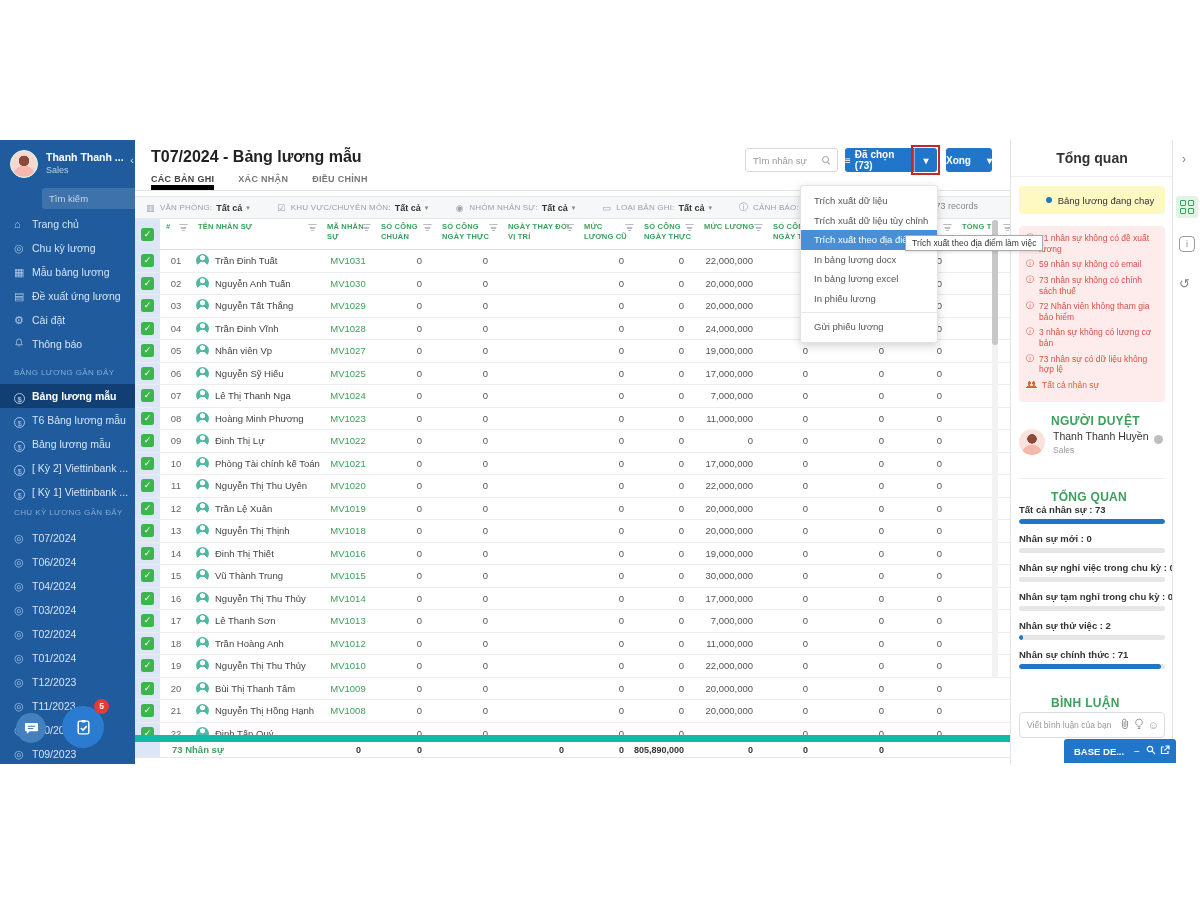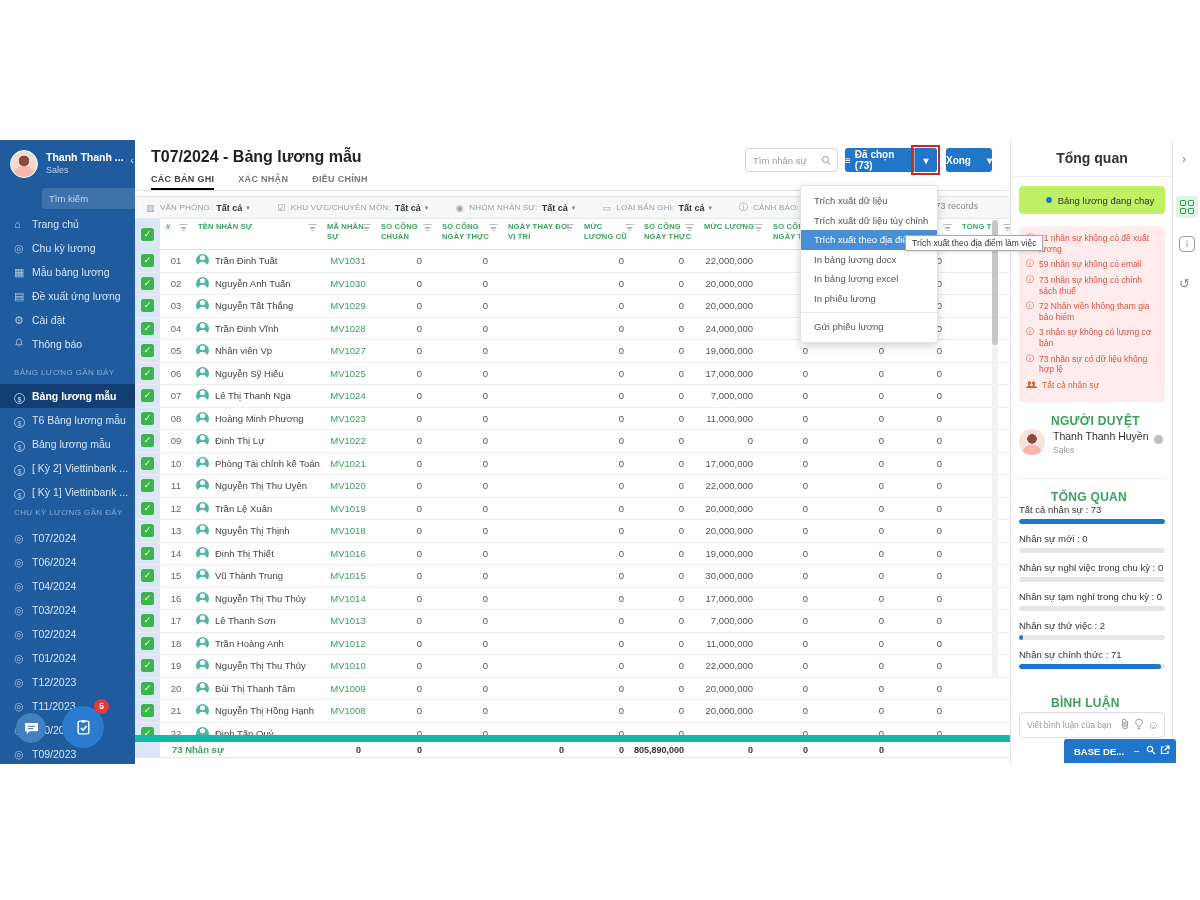--- a/index.html
+++ b/index.html
@@ -28,21 +28,21 @@
   .fab { position:absolute; border-radius:50%; display:flex; align-items:center; justify-content:center; cursor:pointer; }
   .fab-chat { left:16px; top:573px; width:30px; height:30px; background:#4480bd; }
   .fab-task { left:62px; top:566px; width:42px; height:42px; background:#2b7cd0; }
   .fab-badge { position:absolute; left:94px; top:559px; width:15px; height:15px; background:#e53935; border-radius:50%; color:#fff; font-size:8.5px; text-align:center; line-height:15px; font-weight:bold; z-index:5; }
 
   
   .main { position:absolute; left:135px; top:0; width:875px; height:624px; background:#fff; overflow:hidden; }
   .pg-title { position:absolute; left:16px; top:8px; font-size:16px; font-weight:bold; color:#222; }
   .tabs { position:absolute; left:16px; top:34px; height:17px; display:flex; gap:24px; }
   .tab { font-size:9px; font-weight:bold; letter-spacing:.3px; color:#777; cursor:pointer; padding-bottom:4px; }
-  .tab.active { color:#444; border-bottom:3px solid #000000; }
+  .tab.active { color:#444; border-bottom:6px solid #000000; }
   .tabs-line { position:absolute; left:0; top:50px; width:875px; height:1px; background:#e4e4e4; }
 
   .ctl { position:absolute; top:8px; height:24px; }
   .ctl-search { left:610px; width:93px; border:1px solid #d7d7d7; border-radius:3px; background:#fff; }
   .ctl-search input { position:absolute; left:7px; top:0; width:70px; height:22px; border:0; outline:0; font-size:9.5px; color:#555; font-family:"Liberation Sans",sans-serif; }
   .ctl-search input::placeholder { color:#999; }
   .mag2::before { border-color:#999 !important; }
   .mag2::after { background:#999 !important; }
   .btn { display:flex; align-items:center; justify-content:center; background:#2276c9; color:#fff; font-size:10px; font-weight:bold; border-radius:3px; cursor:pointer; }
   .btn-selected { position:absolute; left:710px; top:8px; width:69px; height:24px; border-radius:3px 0 0 3px; }
@@ -85,37 +85,37 @@
   .menu { position:absolute; left:800px; top:45px; width:138px; background:#fff; border:1px solid #e3e3e3; border-radius:3px; box-shadow:0 3px 10px rgba(0,0,0,.18); z-index:30; padding:5px 0; }
   .mi { height:19.5px; line-height:19.5px; padding-left:13px; font-size:9.5px; color:#555; cursor:pointer; white-space:nowrap; overflow:hidden; }
   .mi.hl { background:#4a8fd6; color:#fff; }
   .mdiv { height:1px; background:#e8e8e8; margin:4px 0; }
   .tooltip { position:absolute; left:905px; top:95px; height:16px; line-height:15px; padding:0 6px; background:#fff; border:1px solid #aaa; font-size:8.5px; color:#333; white-space:nowrap; z-index:35; box-shadow:0 1px 3px rgba(0,0,0,.15); }
 
   
   .panel { position:absolute; left:1010px; top:0; width:162px; height:624px; border-left:1px solid #e2e2e2; background:#fff; overflow:hidden; }
   .ov-title { position:absolute; left:0; top:10px; width:162px; text-align:center; font-size:14px; font-weight:bold; color:#333; }
   .ov-line { position:absolute; left:0; top:36px; width:162px; height:1px; background:#eee; }
-  .pill { position:absolute; left:8px; top:46px; width:146px; height:28px; background:#bef264; border-radius:4px; display:flex; align-items:center; justify-content:center; gap:6px; font-size:9.5px; color:#333; cursor:pointer;padding-left:16px; }
+  .pill { position:absolute; left:8px; top:46px; width:146px; height:28px; background:#fef9c3; border-radius:4px; display:flex; align-items:center; justify-content:center; gap:6px; font-size:9.5px; color:#333; cursor:pointer;padding-left:16px; }
   .pill .dot { width:6px; height:6px; border-radius:50%; background:#2276c9; }
   .alert { position:absolute; left:8px; top:86px; width:146px; height:176px; background:#fdeceb; border-radius:4px; padding:7px 6px 4px 7px; }
   .al-item { display:flex; gap:4px; font-size:8.5px; line-height:1.25; color:#da5047; margin-bottom:5px; cursor:pointer; }
   .al-item .aic { font-size:8px; flex:0 0 9px; }
   .al-foot { display:flex; gap:5px; align-items:center; font-size:8.5px; color:#d8643c; cursor:pointer; margin-top:2px; }
   .ppl { width:11px; height:7px; background:radial-gradient(circle at 30% 30%, #d8643c 0 1.6px, transparent 1.9px), radial-gradient(circle at 70% 30%, #d8643c 0 1.6px, transparent 1.9px), radial-gradient(circle at 30% 110%, #d8643c 0 3.2px, transparent 3.5px), radial-gradient(circle at 70% 110%, #d8643c 0 3.2px, transparent 3.5px); }
   .sec-lab { position:absolute; left:8px; font-size:12px; font-weight:bold; color:#3ba05c; letter-spacing:.3px;margin-left:32px; }
   .approver { position:absolute; left:8px; top:287px; width:146px; height:36px; }
   .ap-av { position:absolute; left:0; top:2px; width:26px; height:26px; border-radius:50%; background:radial-gradient(circle at 50% 38%, #8d4a3c 0 4.5px, transparent 5px), radial-gradient(circle at 50% 100%, #f6b8ad 0 10px, transparent 10.5px), #fae3dc; }
   .ap-nm { position:absolute; left:34px; top:3px; font-size:10.5px; color:#333; white-space:nowrap; }
   .ap-rl { position:absolute; left:34px; top:18px; font-size:8.5px; color:#999; }
   .ap-dot { position:absolute; right:2px; top:8px; width:9px; height:9px; border-radius:50%; background:#bdbdbd; }
   .ap-line { position:absolute; left:8px; top:338px; width:146px; height:1px; background:#eee; }
   .stats { position:absolute; left:8px; top:364px; width:146px; }
   .stat { margin-bottom:9px; }
-  .stat .sl { font-size:9.5px; color:#333; margin-bottom:4px; white-space:nowrap; }
+  .stat .sl { font-size:9.5px; color:#333; margin-bottom:4px; white-space:nowrap;font-weight:bold; }
   .bar { width:146px; height:5px; background:#e6e6e6; border-radius:3px; overflow:hidden; }
   .bar i { display:block; height:5px; background:#2276c9; border-radius:3px; }
   .comment { position:absolute; left:8px; top:572px; width:146px; height:26px; border:1px solid #ddd; border-radius:4px; }
   .comment input { position:absolute; left:7px; top:0; width:85px; height:24px; border:0; outline:0; font-size:8.5px; color:#777; font-family:"Liberation Sans",sans-serif; }
   .comment input::placeholder { color:#999; }
   .c-icons { position:absolute; right:5px; top:5px; display:flex; gap:4px; color:#999; }
   .c-icons svg { display:block; }
   .smile { font-size:11px; line-height:14px; color:#999; }
 
   

